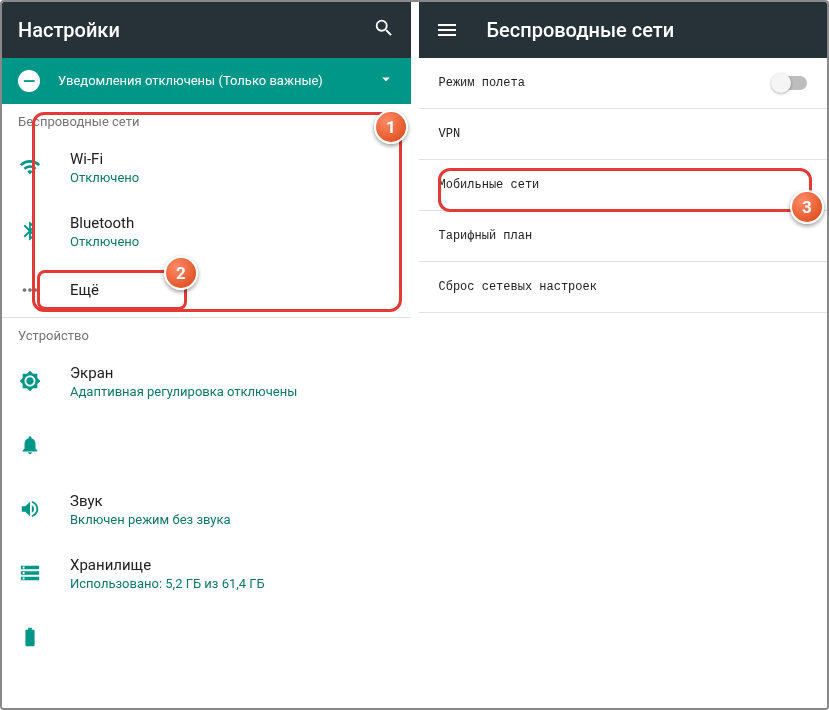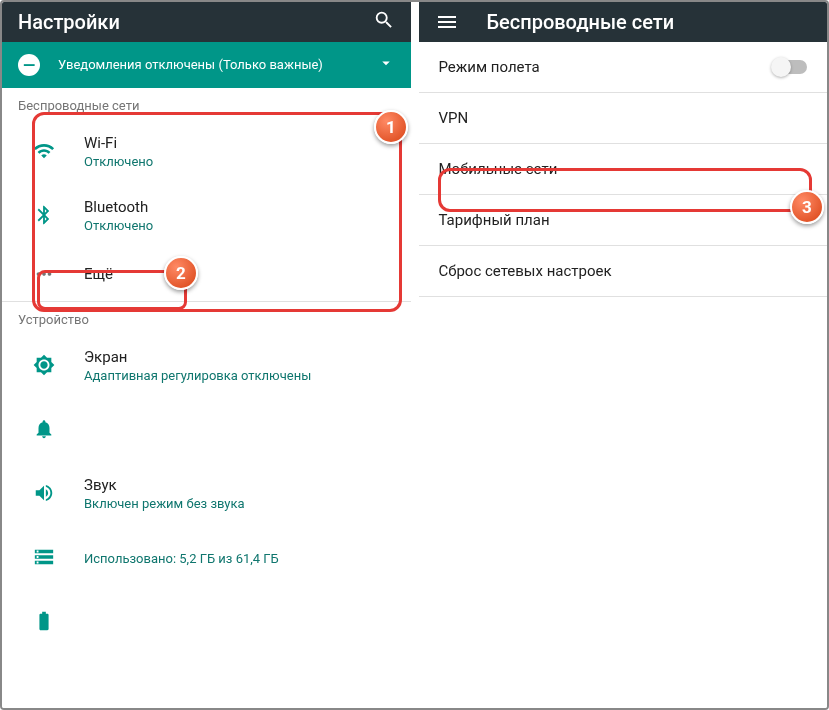--- a/index.html
+++ b/index.html
@@ -23,21 +23,21 @@
       position: relative;
       background: #fff;
       display: flex;
       flex-direction: column;
       overflow: hidden;
     }
     .pane-left { border-right: 8px solid #fff; }
     .appbar {
       background: #263238;
       color: #fff;
-      height: 40px;
+      height: 56px;
       display: flex;
       align-items: center;
       padding: 0 16px;
       flex-shrink: 0;
     }
     .appbar-title {
       font-size: 20px;
       font-weight: 500;
       flex: 1;
     }
@@ -79,21 +79,21 @@
     }
     .banner-chevron svg { fill: #fff; width: 18px; height: 18px; }
     .section-header {
       color: #757575;
       font-size: 13px;
       padding: 10px 16px 6px;
     }
     .list-item {
       display: flex;
       align-items: center;
-      padding: 14px 30px;
+      padding: 14px 16px;
       min-height: 54px;
       position: relative;
     }
     .list-item.tall { min-height: 64px; }
     .item-icon {
       width: 24px;
       height: 24px;
       margin-right: 28px;
       display: flex;
       align-items: center;
@@ -114,21 +114,21 @@
     }
     .divider {
       height: 1px;
       background: #e0e0e0;
       margin: 0;
     }
     .right-list .list-item {
       padding: 16px 20px;
       min-height: 50px;
     }
-    .right-list .item-title { font-size: 15px; }
+    .right-list .item-title { font-size: 12px; font-family: Liberation Mono, monospace; }
     .toggle {
       width: 34px;
       height: 14px;
       background: #bdbdbd;
       border-radius: 7px;
       position: relative;
     }
     .toggle::after {
       content: "";
       position: absolute;
@@ -267,20 +267,21 @@
     </div>
 
 
     <div class="list-item tall">
       <div class="item-icon">
         <svg viewBox="0 0 24 24">
             <path d="M2 20h20v-4H2v4zm2-3h2v2H4v-2zM2 4v4h20V4H2zm4 3H4V5h2v2zm-4 7h20v-4H2v4zm2-3h2v2H4v-2z"></path>
           </svg>
       </div>
       <div class="item-text">
+        <div class="item-title">Хранилище</div>
         <div class="item-sub">Использовано: 5,2 ГБ из 61,4 ГБ</div>
       </div>
     </div>
 
     <div class="list-item tall">
       <div class="item-icon">
         <svg viewBox="0 0 24 24">
             <path d="M15.67 4H14V2h-4v2H8.33C7.6 4 7 4.6 7 5.33v15.33C7 21.4 7.6 22 8.33 22h7.33c.74 0 1.34-.6 1.34-1.33V5.33C17 4.6 16.4 4 15.67 4z"></path>
           </svg>
       </div>

